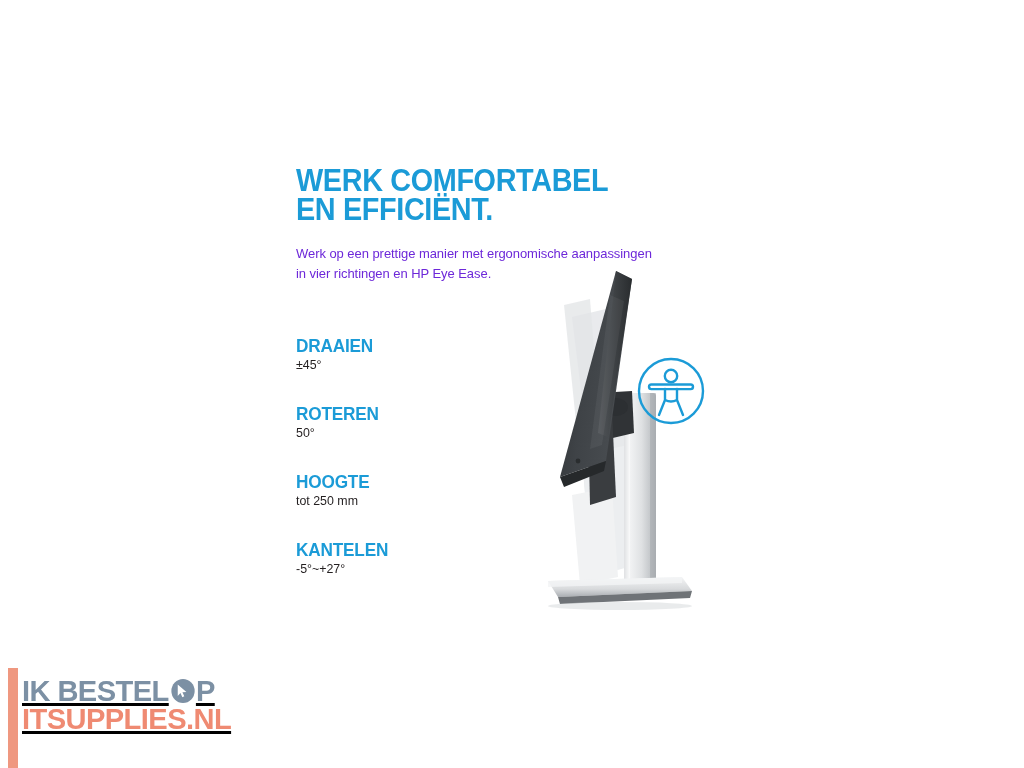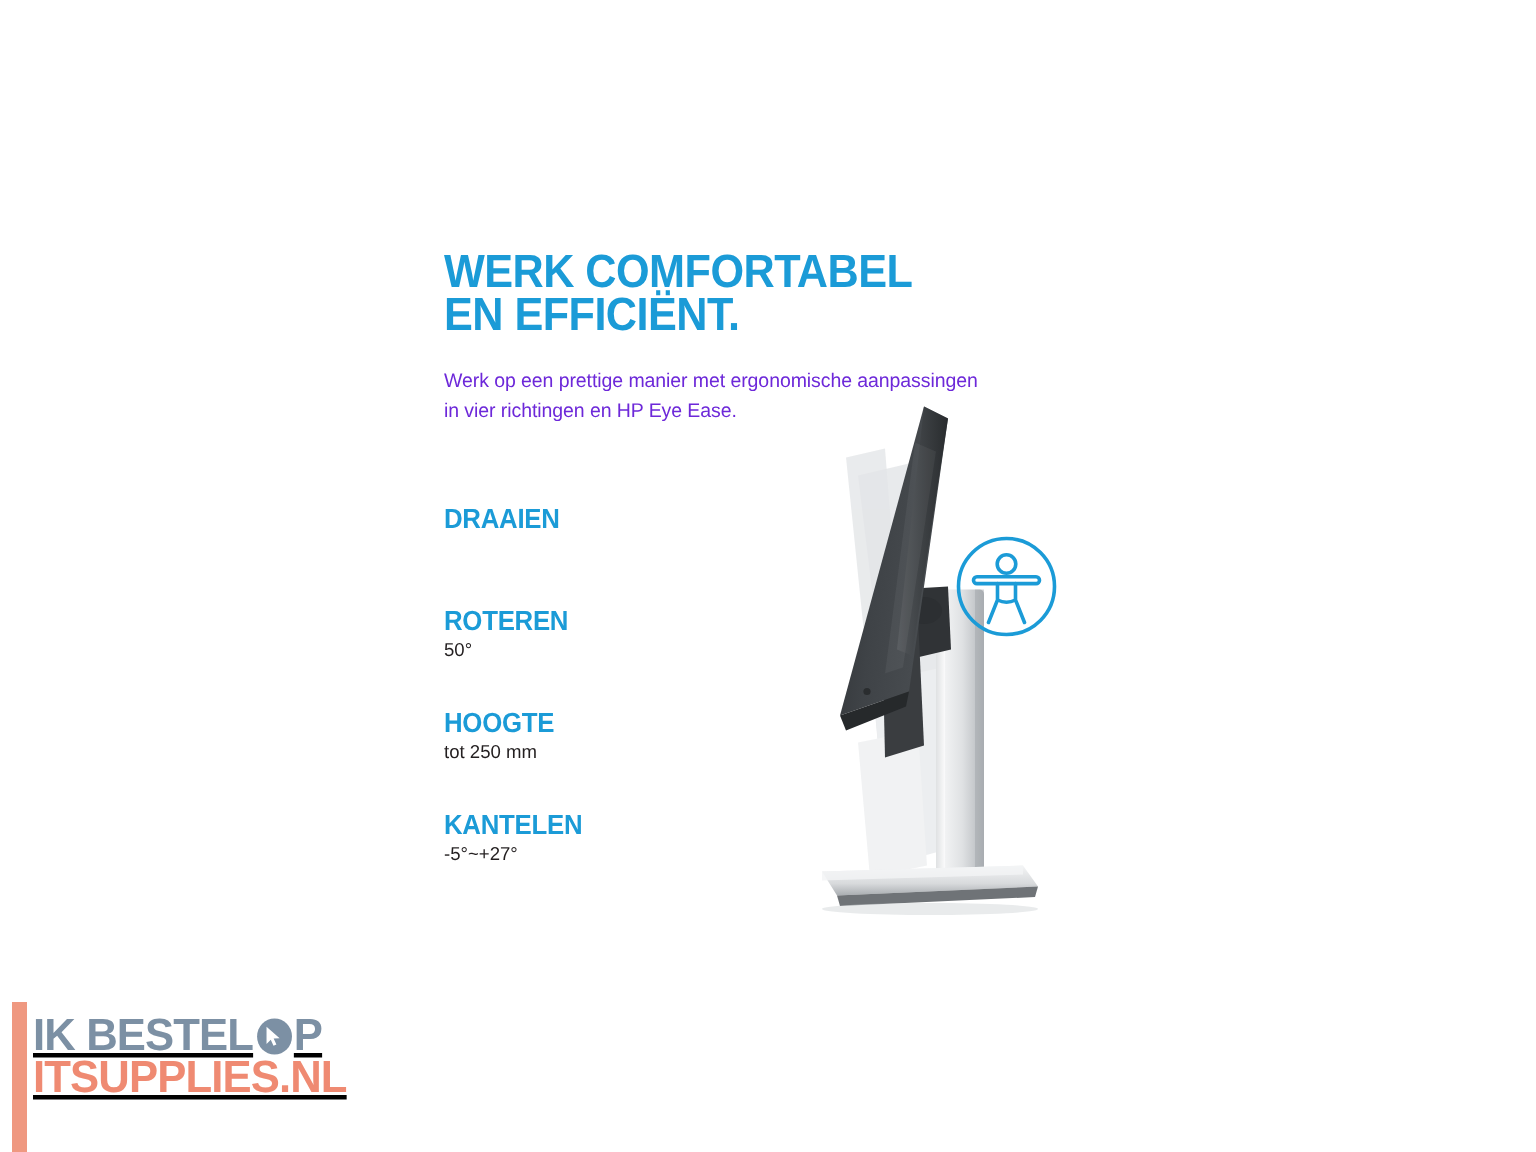--- a/index.html
+++ b/index.html
@@ -164,20 +164,21 @@
 
   <div class="subcopy">
     <div class="sub-line">Werk op een prettige manier met ergonomische aanpassingen</div>
     <div class="sub-line">in vier richtingen en HP Eye Ease.</div>
   </div>
 
   <div class="spec-list">
 
     <div class="spec-item">
       <div class="spec-term">DRAAIEN</div>
+      <div class="spec-value">±45°</div>
     </div>
 
     <div class="spec-item">
       <div class="spec-term">ROTEREN</div>
       <div class="spec-value">50°</div>
     </div>
 
     <div class="spec-item">
       <div class="spec-term">HOOGTE</div>
       <div class="spec-value">tot 250 mm</div>

